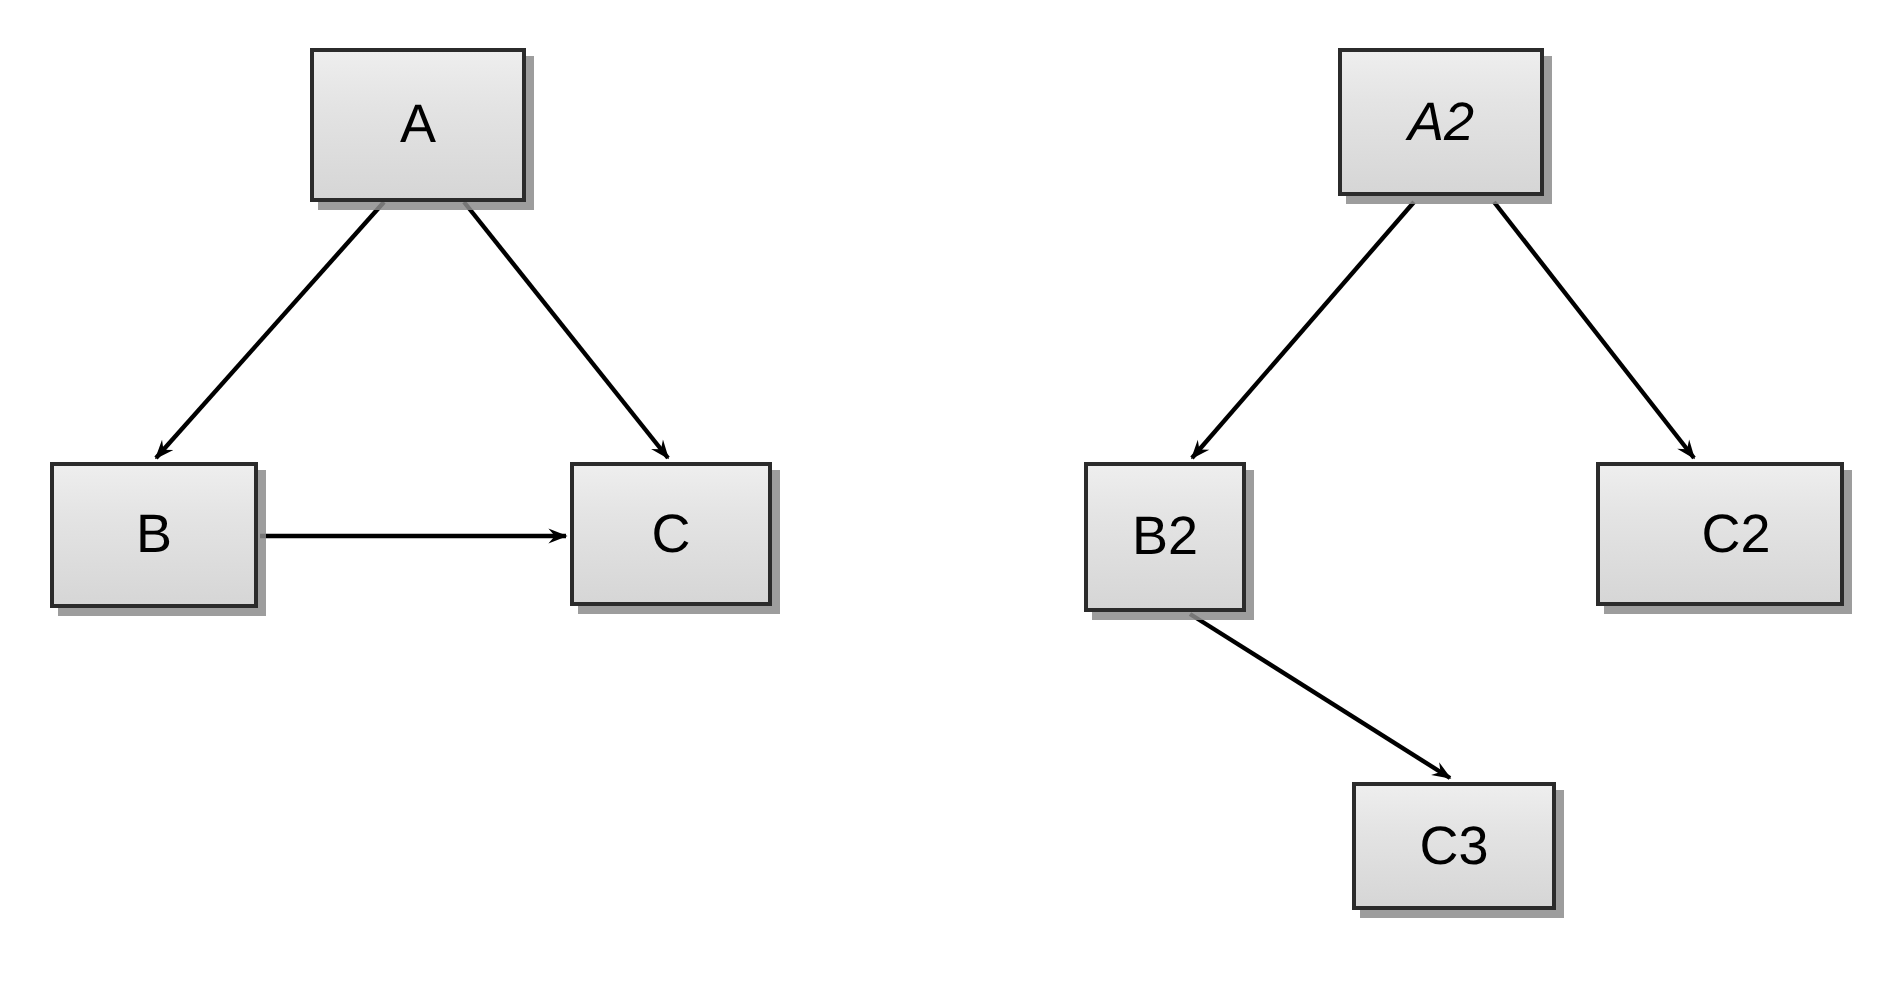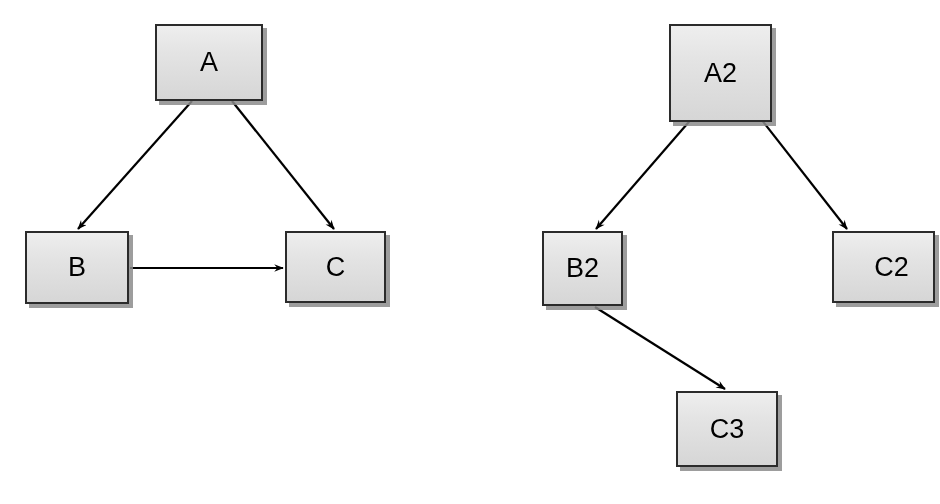--- a/index.html
+++ b/index.html
@@ -70,27 +70,27 @@
   <div id="nodes-group">
       <div class="node" style="left: 155px; top: 24px; width: 108px; height: 77px;">
         <span class="node-label">A</span>
       </div>
       <div class="node" style="left: 25px; top: 231px; width: 104px; height: 73px;">
         <span class="node-label">B</span>
       </div>
       <div class="node" style="left: 285px; top: 231px; width: 101px; height: 72px;">
         <span class="node-label">C</span>
       </div>
-      <div class="node" style="left: 669px; top: 24px; width: 103px; height: 98px;">
+      <div class="node" style="left: 669px; top: 24px; width: 103px; height: 74px; font-style: italic;">
         <span class="node-label">A2</span>
       </div>
       <div class="node" style="left: 542px; top: 231px; width: 81px; height: 75px;">
         <span class="node-label">B2</span>
       </div>
-      <div class="node" style="left: 832px; top: 231px; width: 103px; height: 72px; padding-left: 16px;">
+      <div class="node" style="left: 798px; top: 231px; width: 124px; height: 72px; padding-left: 16px;">
         <span class="node-label">C2</span>
       </div>
-      <div class="node" style="left: 676px; top: 391px; width: 102px; height: 76px;">
+      <div class="node" style="left: 676px; top: 391px; width: 102px; height: 64px;">
         <span class="node-label">C3</span>
       </div>
     </div>
 
 </div>
 
 </body></html>

